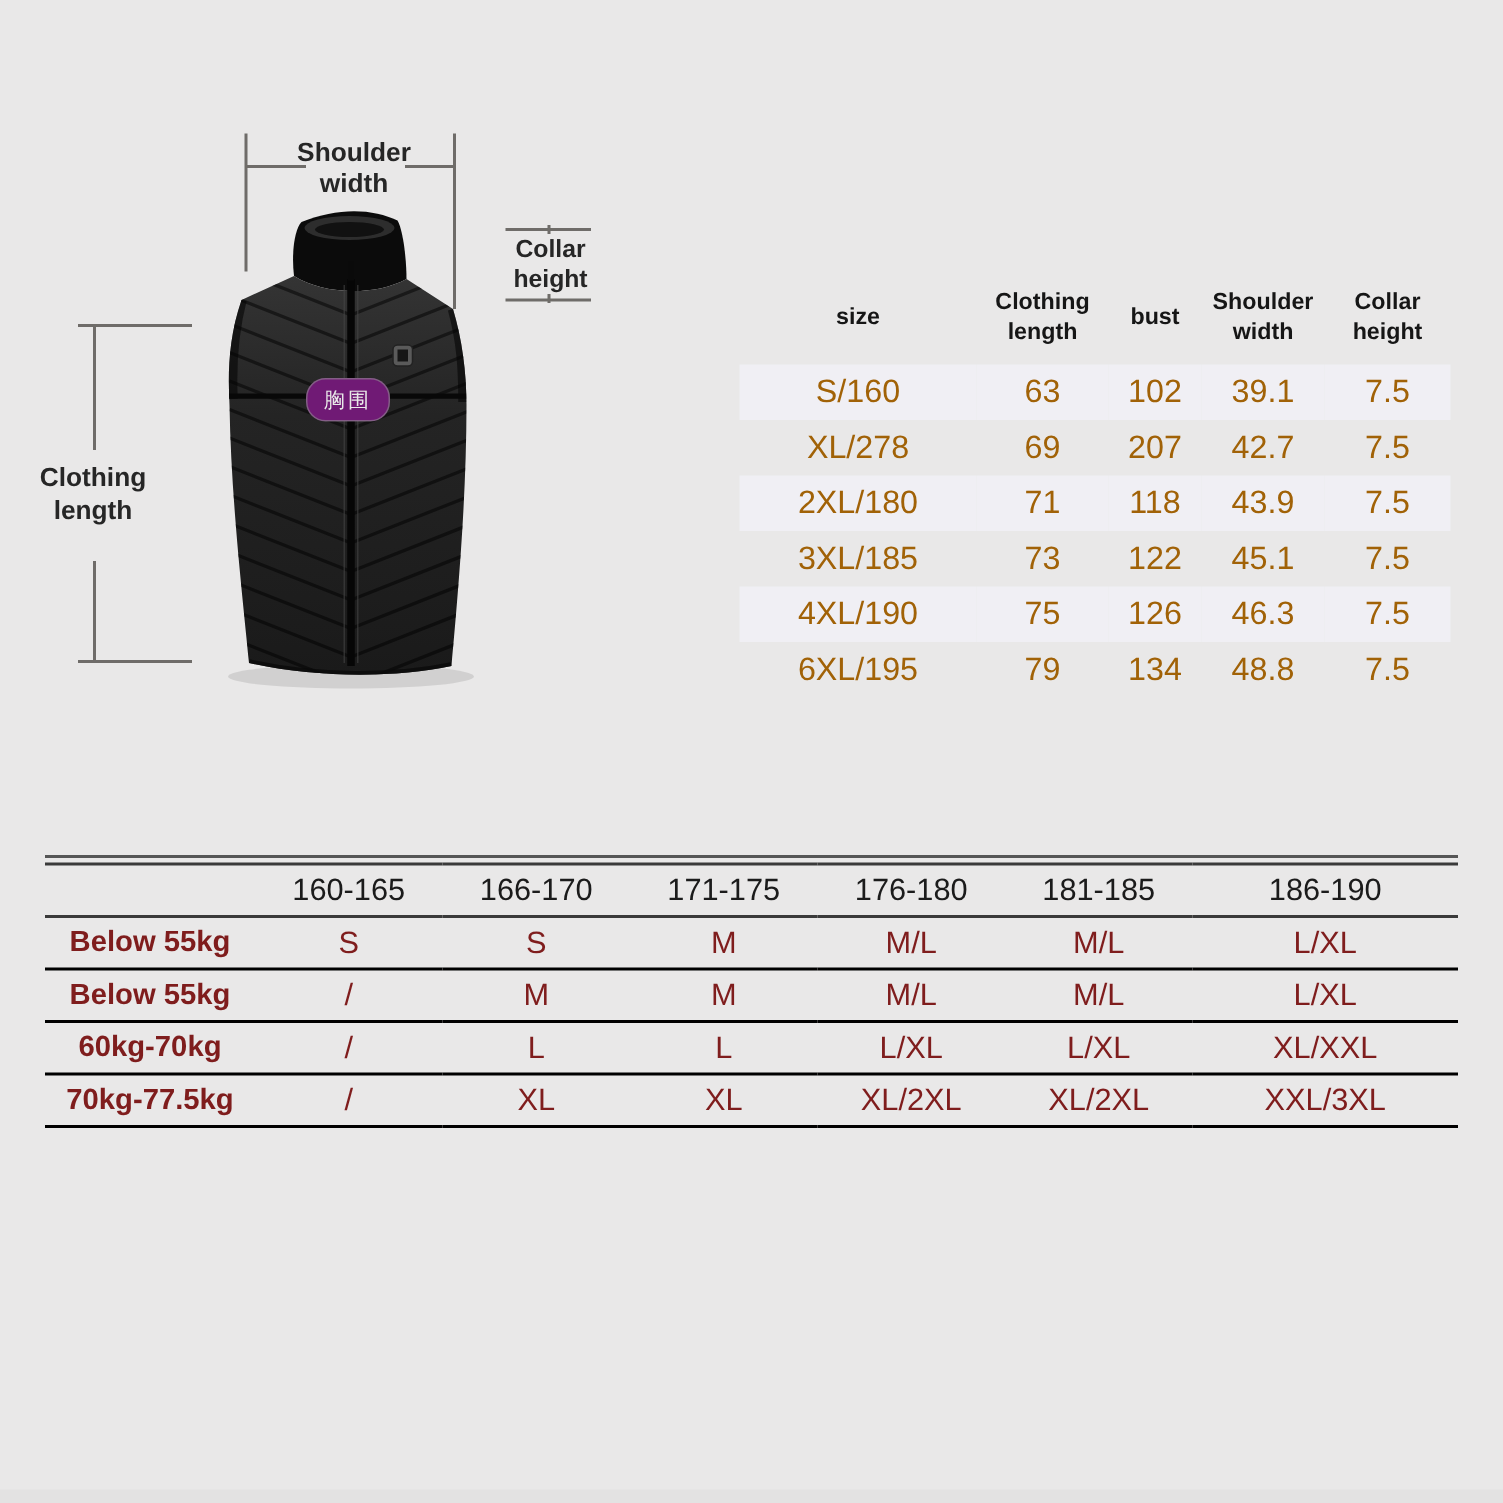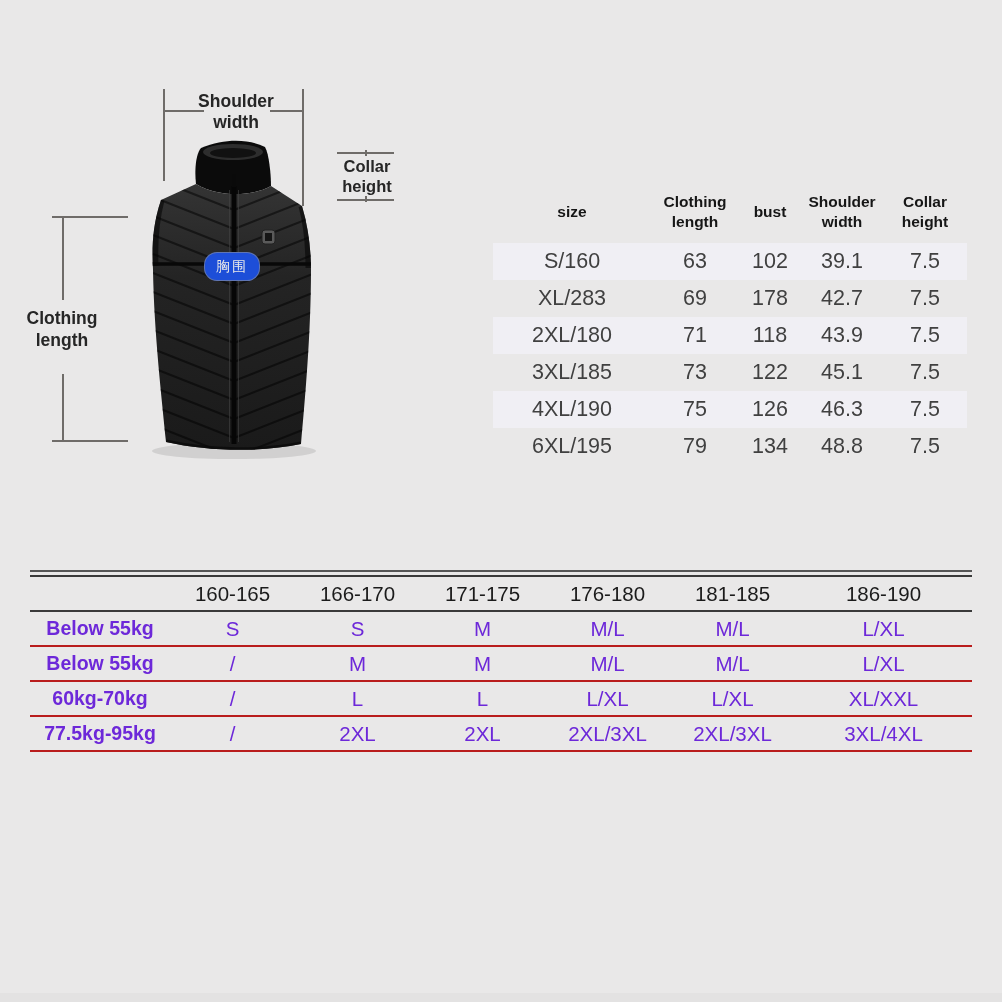--- a/index.html
+++ b/index.html
@@ -17,59 +17,59 @@
     position:absolute;color:#262626;text-align:center;
     white-space:pre-line;font-weight:bold;
   }
   #shoulder-label{left:166px;top:91px;width:140px;font-size:17.5px;line-height:20.5px;}
   #collar-label{left:326px;top:156px;width:82px;font-size:16.5px;line-height:20px;}
   #clothing-label{left:8px;top:308px;width:108px;font-size:17.5px;line-height:21.5px;}
 
   
   .chest-badge{
     position:absolute;left:204px;top:252px;width:54px;height:27px;
-    background:#1d4ed8;border:1px solid rgba(150,150,150,.55);
+    background:#701a75;border:1px solid rgba(150,150,150,.55);
     border-radius:13px;color:#e8e8e8;font-size:14px;letter-spacing:2px;
     display:flex;align-items:center;justify-content:center;
   }
 
   
   .size-table{
     position:absolute;left:493px;top:180px;width:474px;
     border-collapse:collapse;table-layout:fixed;
   }
   .size-table th{
     height:63px;padding:0;text-align:center;vertical-align:middle;
     font-size:15.5px;line-height:20px;font-weight:bold;color:#161616;
     white-space:pre-line;
   }
   .size-table td{
     height:37px;padding:0;text-align:center;vertical-align:middle;
-    font-size:21.5px;color:#404040;font-weight:normal;
+    font-size:21.5px;color:#a16207;font-weight:normal;
   }
   .size-table tbody tr:nth-child(odd):not(:last-child){background:#f0eff4;}
 
   
   .fit-wrap{
     position:absolute;left:30px;top:570px;width:942px;
     border-top:2px solid #565656;padding-top:3px;
   }
   .fit-table{
     width:942px;border-collapse:collapse;table-layout:fixed;
     border-top:2px solid #3a3a3a;
   }
   .fit-table th{
     height:33px;padding:0;text-align:center;vertical-align:middle;
     font-size:20.5px;font-weight:normal;color:#1b1b1b;
     border-bottom:2.5px solid #3a3a3a;
   }
   .fit-table td{
     height:33px;padding:0;text-align:center;vertical-align:middle;
-    font-size:20.5px;color:#6d28d9;
-    border-bottom:2px solid #b91c1c;
+    font-size:20.5px;color:#7f1d1d;
+    border-bottom:2px solid #000000;
   }
   .fit-table td:first-child{font-weight:bold;font-size:19.5px;}
 
   .bottom-strip{position:absolute;left:0;bottom:0;width:1002px;height:9px;background:#e3e2e2;}
 </style>
 </head>
 <body>
 
 <div class="stage">
 
@@ -159,23 +159,23 @@
     </thead>
     <tbody id="size-body">
         <tr>
           <td>S/160</td>
           <td>63</td>
           <td>102</td>
           <td>39.1</td>
           <td>7.5</td>
         </tr>
         <tr>
-          <td>XL/283</td>
+          <td>XL/278</td>
           <td>69</td>
-          <td>178</td>
+          <td>207</td>
           <td>42.7</td>
           <td>7.5</td>
         </tr>
         <tr>
           <td>2XL/180</td>
           <td>71</td>
           <td>118</td>
           <td>43.9</td>
           <td>7.5</td>
         </tr>
@@ -247,26 +247,26 @@
           <tr>
             <td>60kg-70kg</td>
             <td>/</td>
             <td>L</td>
             <td>L</td>
             <td>L/XL</td>
             <td>L/XL</td>
             <td>XL/XXL</td>
           </tr>
           <tr>
-            <td>77.5kg-95kg</td>
+            <td>70kg-77.5kg</td>
             <td>/</td>
-            <td>2XL</td>
-            <td>2XL</td>
-            <td>2XL/3XL</td>
-            <td>2XL/3XL</td>
-            <td>3XL/4XL</td>
+            <td>XL</td>
+            <td>XL</td>
+            <td>XL/2XL</td>
+            <td>XL/2XL</td>
+            <td>XXL/3XL</td>
           </tr>
         </tbody>
     </table>
   </div>
 
   <div class="bottom-strip"></div>
 </div>
 
 </body></html>

